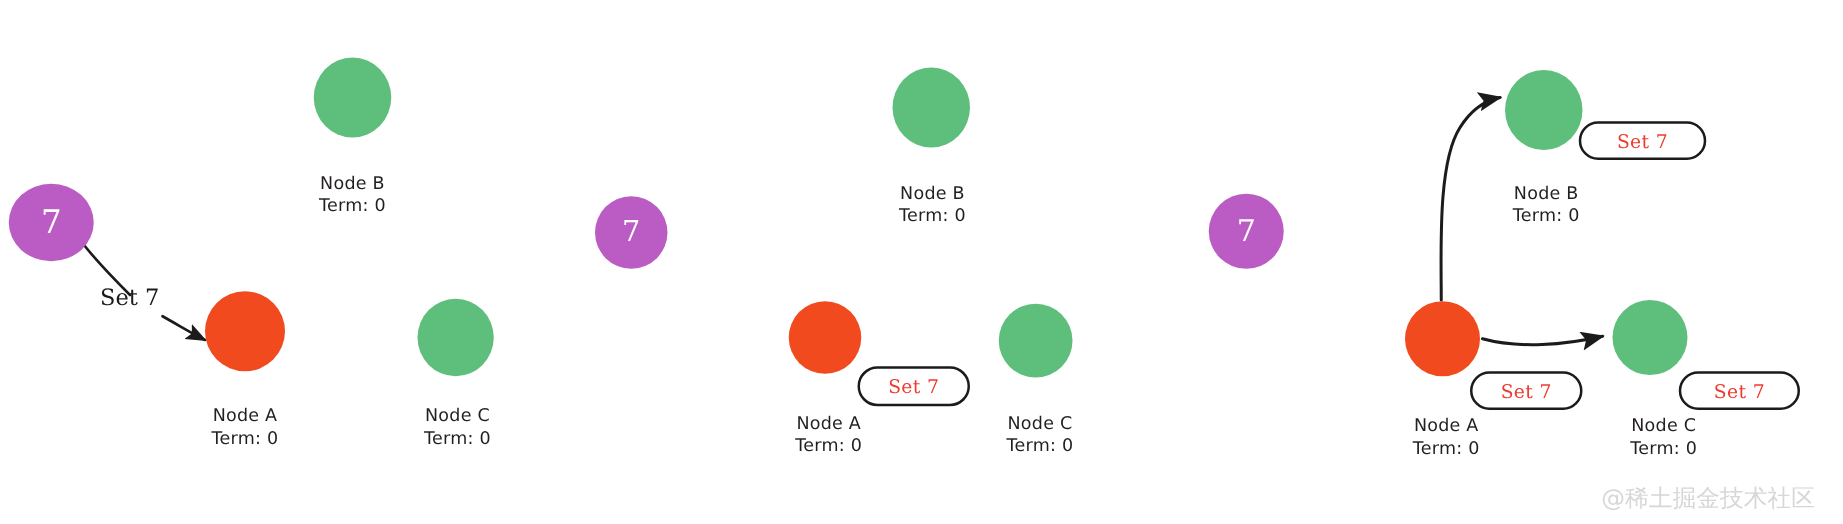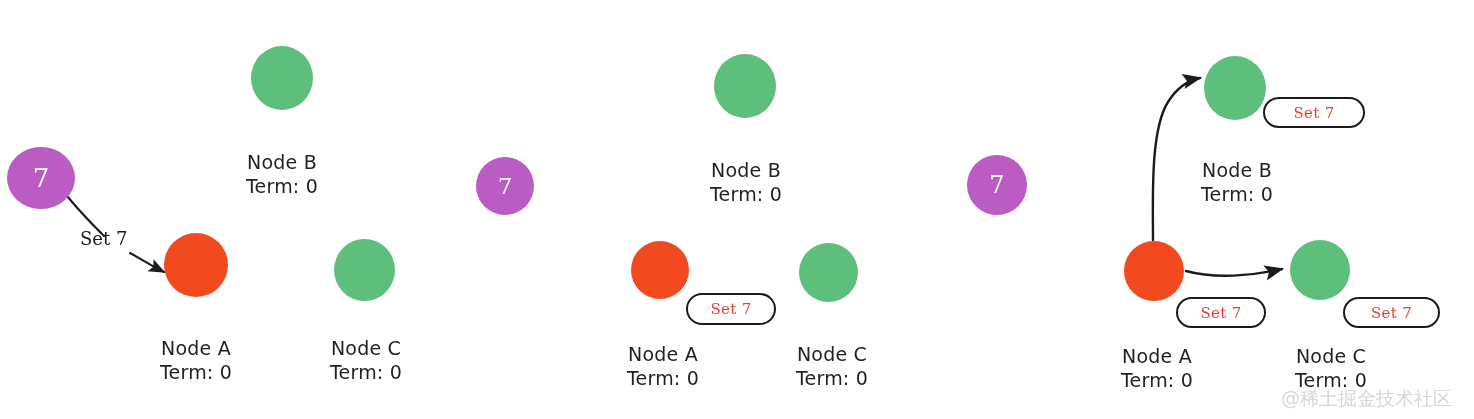--- a/index.html
+++ b/index.html
@@ -23,25 +23,24 @@
     font-size:26px;line-height:1;
     user-select:none;
   }
 
   
   .caption{
     position:absolute;
     text-align:center;
     color:#231f20;
     font-family:"DejaVu Sans", sans-serif;
-    font-size:19px;
+    font-size:14px;
     line-height:1.26;
     white-space:nowrap;
     letter-spacing:.2px;
-    margin-top:12px;
   }
   .caption .ln{display:block;}
 
   
   .badge{
     position:absolute;
     display:flex;align-items:center;justify-content:center;
     border:2.2px solid #1b1b1b;
     border-radius:16px;
     background:#ffffff;

